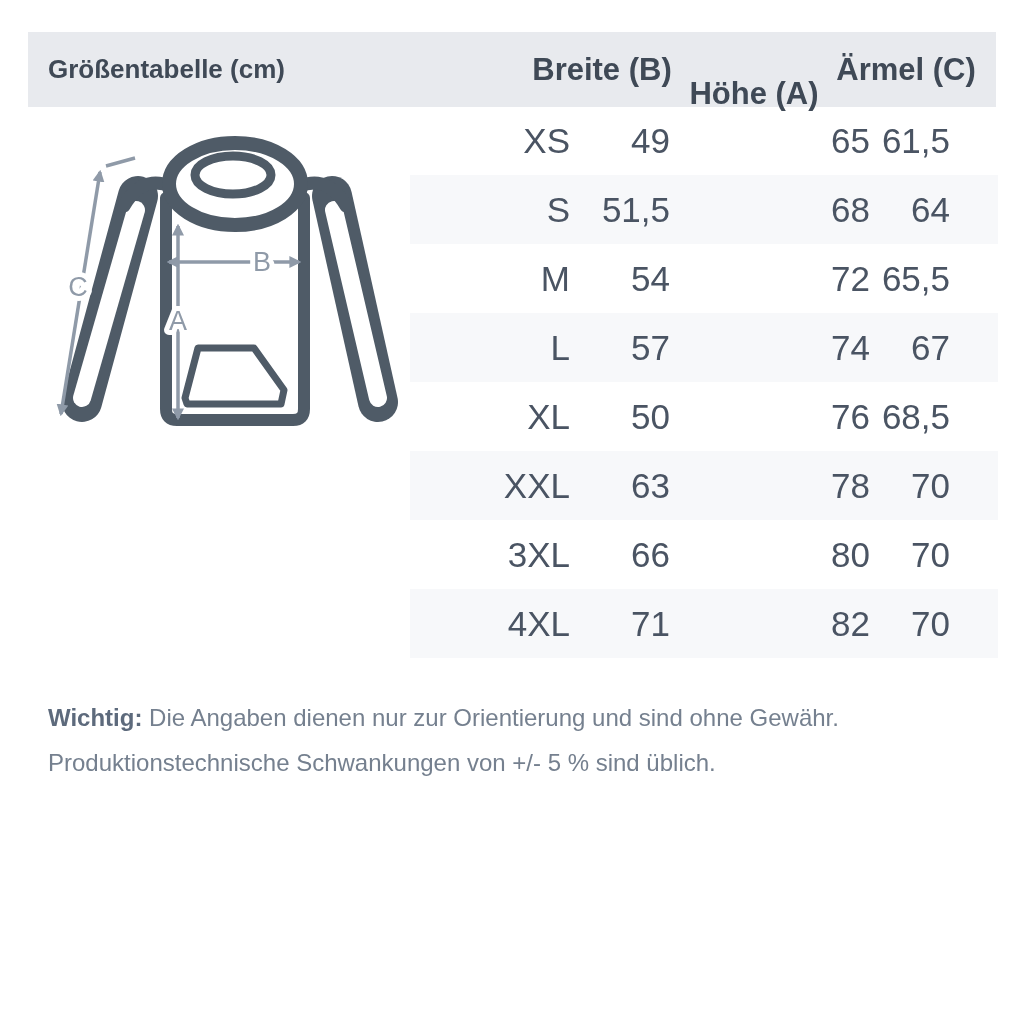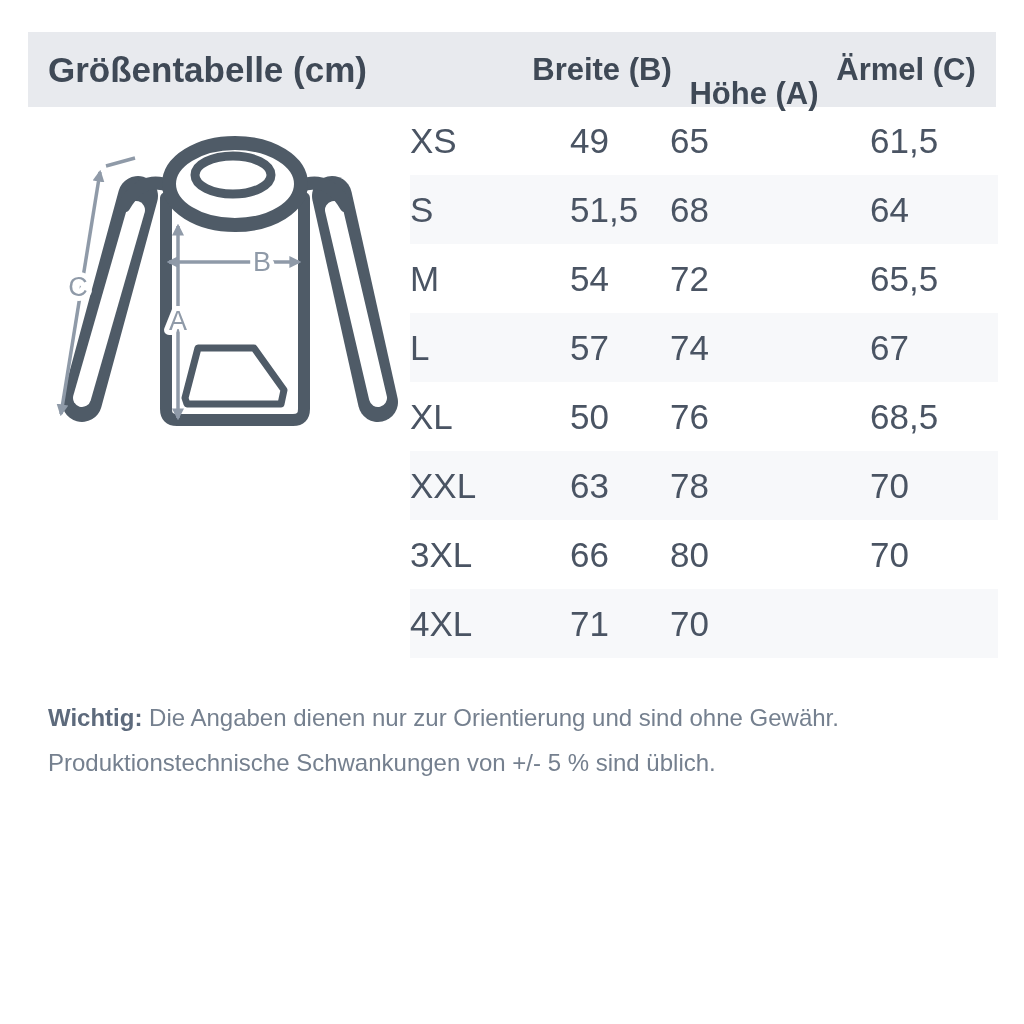--- a/index.html
+++ b/index.html
@@ -2,31 +2,31 @@
 <html><head>
 <meta charset="utf-8">
 <style>
   html,body{margin:0;padding:0;background:#ffffff;}
   body{width:1024px;height:1024px;position:relative;overflow:hidden;
        font-family:"Liberation Sans","DejaVu Sans",sans-serif;}
 
   .header{position:absolute;left:28px;top:32px;width:968px;height:75px;
           background:#e8eaee;}
   .title{position:absolute;left:20px;top:0;line-height:75px;
-         font-size:35px;font-weight:bold;color:#3f4956;white-space:nowrap;text-align:center;}
+         font-size:26px;font-weight:bold;color:#3f4956;white-space:nowrap;text-align:center;}
   .hcol{position:absolute;top:0;line-height:75px;transform:translateX(-50%);
         font-size:31px;font-weight:bold;color:#3f4956;white-space:nowrap;}
   .hcol.c1{left:574px;}
   .hcol.c2{left:726px;margin-top:24px;}
   .hcol.c3{left:878px;}
 
   .rows{position:absolute;left:410px;top:106px;width:588px;}
   .row{display:grid;grid-template-columns:160px 100px 200px 80px;
        height:69px;line-height:69px;font-size:35px;color:#4a5463;
-       text-align:left;}
+       text-align:right;}
   .row:nth-child(even){background:#f7f8fa;}
   .cell{overflow:hidden;}
 
   .diagram{position:absolute;left:40px;top:118px;width:380px;height:320px;}
 
   .note{position:absolute;left:48px;top:695px;width:920px;
         font-size:24px;line-height:45px;color:#75808f;}
   .note .lbl{font-weight:bold;color:#5d6a7c;}
 </style>
 </head>
@@ -109,20 +109,21 @@
   </div>
   <div class="row">
     <div class="cell">3XL</div>
     <div class="cell">66</div>
     <div class="cell">80</div>
     <div class="cell">70</div>
   </div>
   <div class="row">
     <div class="cell">4XL</div>
     <div class="cell">71</div>
+    <div class="cell">82</div>
     <div class="cell">70</div>
   </div>
 </div>
 
 <div class="note">
   <div><span class="lbl">Wichtig:</span><span> Die Angaben dienen nur zur Orientierung und sind ohne Gewähr.</span></div>
   <div>Produktionstechnische Schwankungen von +/- 5 % sind üblich.</div>
 </div>
 
 </body></html>

